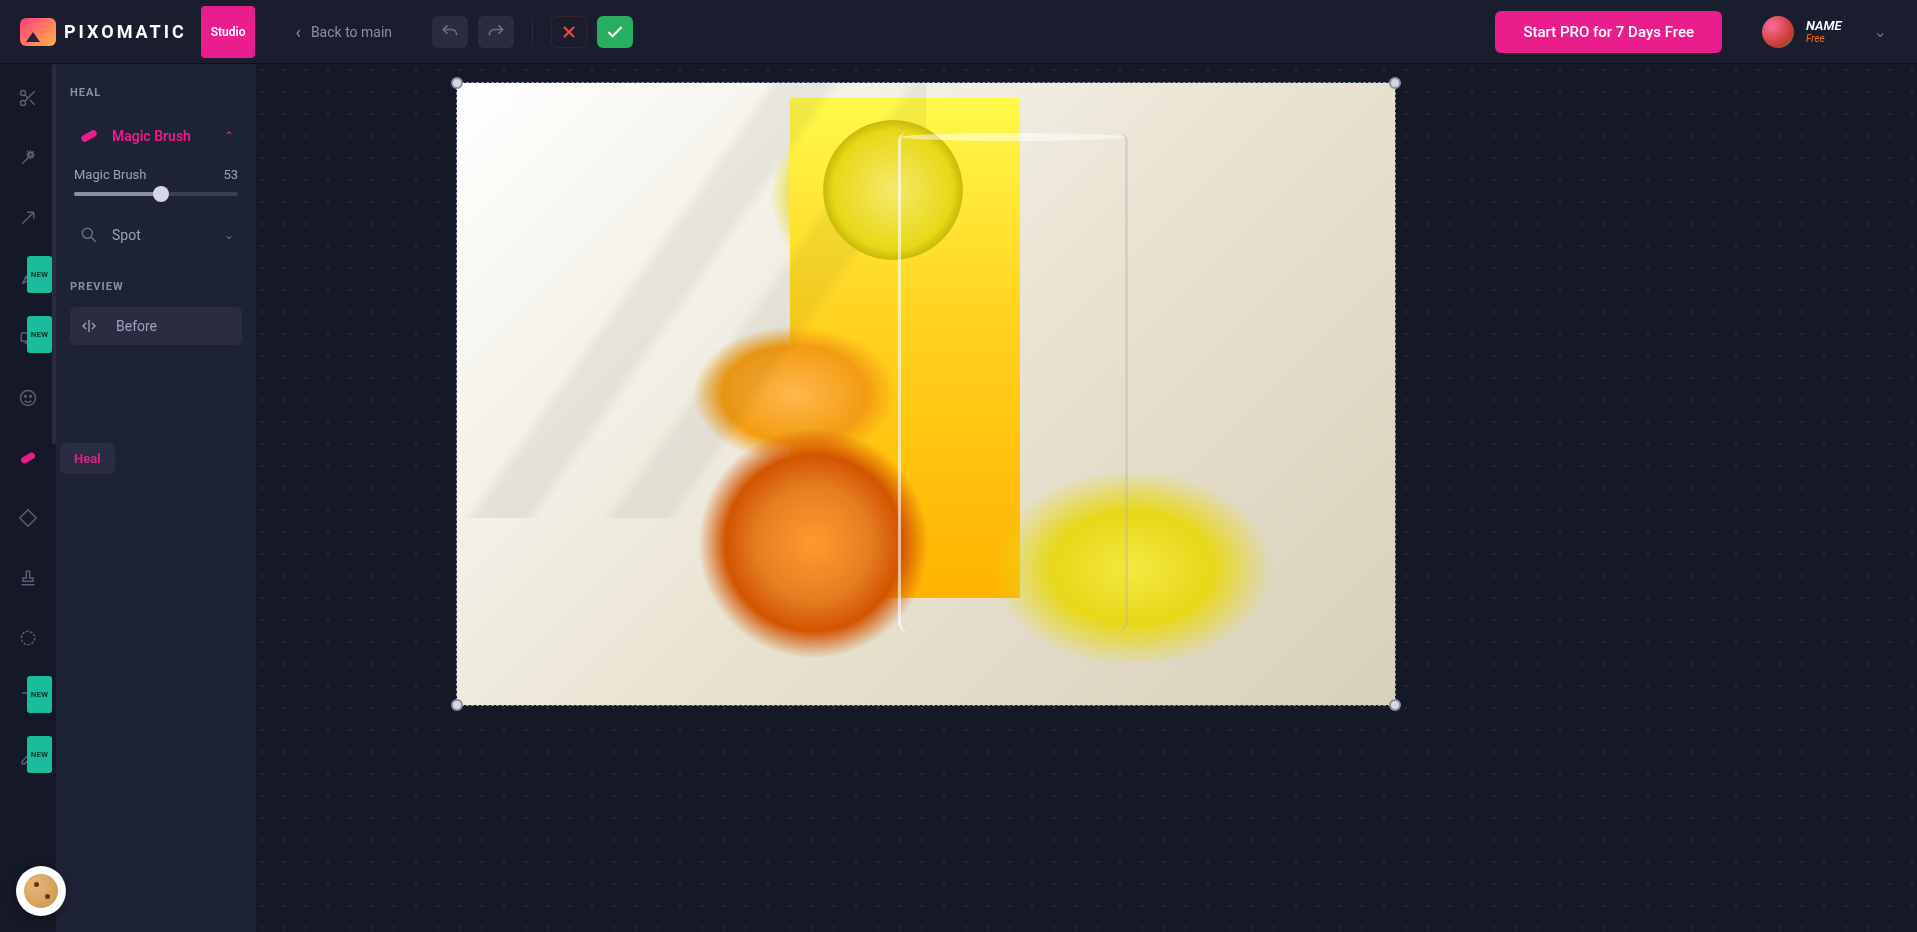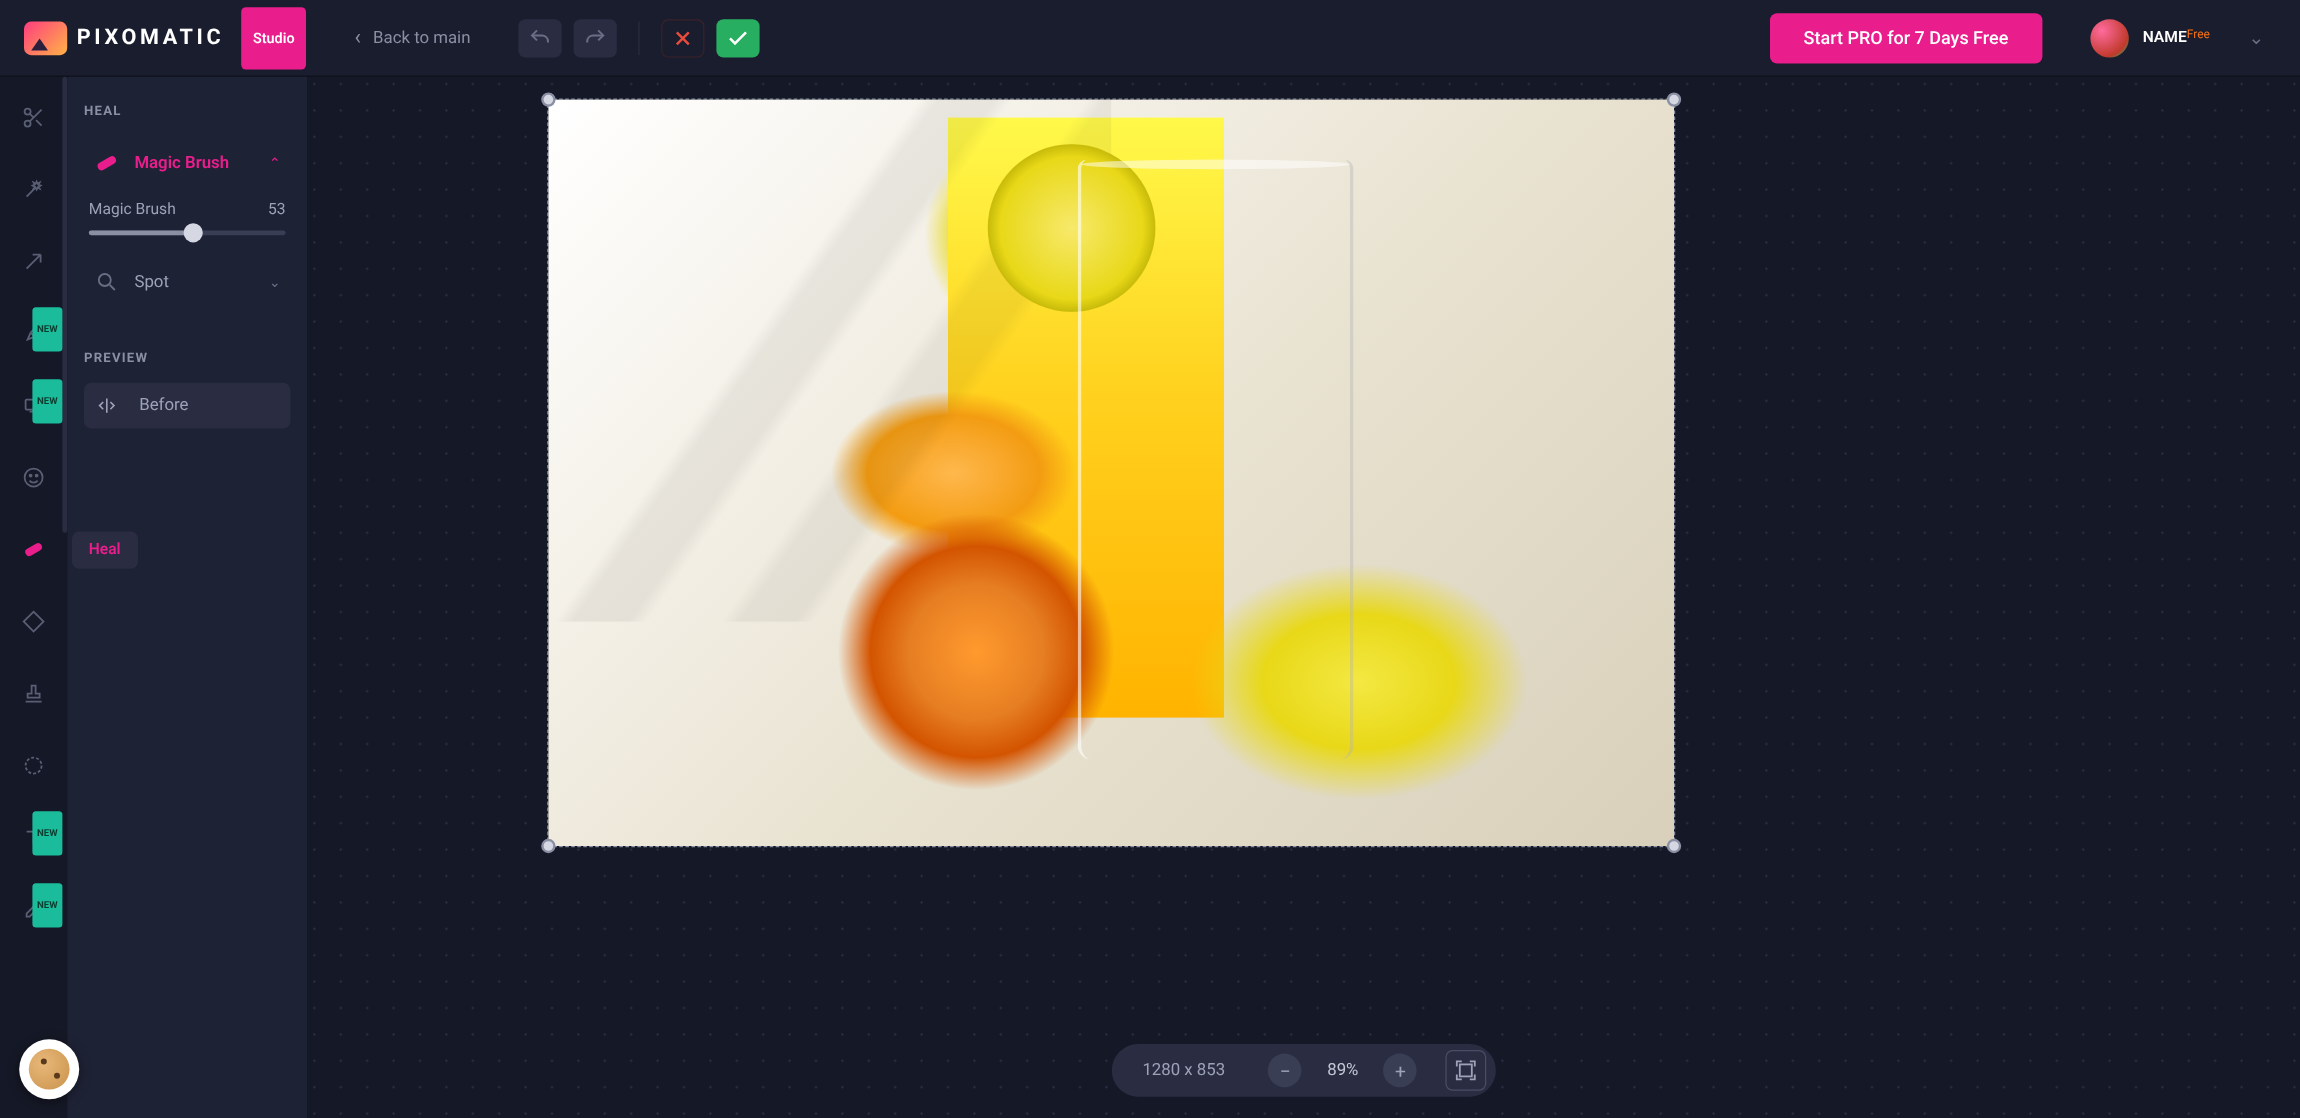--- a/index.html
+++ b/index.html
@@ -16,21 +16,21 @@
 .back-chevron { font-size:18px; }
 .hbtn-group { margin-left:40px; display:flex; gap:10px; align-items:center; }
 .hbtn { width:36px; height:32px; border-radius:6px; display:flex; align-items:center; justify-content:center; cursor:pointer; }
 .hbtn.ghost { background:#2a2d42; color:#6a6e85; }
 .hbtn.red { background:transparent; border:1px solid #3a2228; color:#e74c3c; }
 .hbtn.green { background:#27ae60; color:#fff; }
 .hdiv { width:1px; height:28px; background:#2a2d42; margin:0 8px; }
 .cta { margin-left:auto; background:#e91e8c; color:#fff; font-size:15px; font-weight:500; padding:12px 28px; border-radius:6px; cursor:pointer; }
 .user-block { margin-left:40px; display:flex; align-items:center; gap:12px; cursor:pointer; padding-right:10px; }
 .avatar { width:32px; height:32px; border-radius:50%; background:radial-gradient(circle at 30% 30%, #ff6b9d, #c0392b 70%, #27ae60 90%); }
-.user-text { display:flex; line-height:1.2; }
+.user-text { display:flex; flex-direction:column; line-height:1.2;font-style:italic; }
 .user-name { color:#fff; font-weight:600; font-size:13px; }
 .user-plan { color:#f97316; font-size:10px; }
 .user-chevron { color:#6a6e85; margin-left:20px; }
 
 
 .main { display:flex; height:calc(100% - 64px); }
 
 
 .toolrail { width:56px; background:#151826; display:flex; flex-direction:column; align-items:center; padding-top:18px; gap:28px; position:relative; }
 .tool { width:32px; height:32px; display:flex; align-items:center; justify-content:center; color:#5a5e75; cursor:pointer; position:relative; }
@@ -46,21 +46,21 @@
 .subtool-icon { width:22px; height:22px; display:flex; align-items:center; justify-content:center; }
 .subtool.active .subtool-label { color:#e91e8c; font-weight:600; }
 .subtool.active .subtool-icon { color:#e91e8c; }
 .subtool-label { font-size:14px; color:#9da2b8; flex:1; }
 .subtool-chevron { color:#6a6e85; font-size:12px; }
 .slider-block { margin:10px 4px 18px; }
 .slider-top { display:flex; justify-content:space-between; font-size:13px; color:#9da2b8; margin-bottom:10px; }
 .slider-track { height:4px; background:#3a3e55; border-radius:2px; position:relative; }
 .slider-fill { position:absolute; left:0; top:0; height:100%; background:#8a8fa3; border-radius:2px; }
 .slider-thumb { position:absolute; top:50%; width:16px; height:16px; background:#d5d8e3; border-radius:50%; transform:translate(-50%,-50%); cursor:grab; }
-.preview-h { font-size:11px; font-weight:700; color:#8a8fa3; letter-spacing:1px; margin:36px 0 14px; }
+.preview-h { font-size:11px; font-weight:700; color:#8a8fa3; letter-spacing:1px; margin:24px 0 14px; }
 .before-btn { background:#2a2d42; border-radius:6px; padding:10px; display:flex; align-items:center; justify-content:flex-start; gap:18px; cursor:pointer; }
 .before-icon { width:18px; height:18px; color:#9da2b8; display:flex; align-items:center; justify-content:center; }
 .before-label { font-size:14px; color:#9da2b8; }
 
 
 .canvas-area { flex:1; position:relative; background:#151826; background-image:radial-gradient(#2a2d42 1px, transparent 1px); background-size:22px 22px; background-position:-5px -5px; }
 .image-frame { position:absolute; left:200px; top:18px; width:940px; height:624px; border:1px dashed #8a8fa3; }
 .image-frame .handle { position:absolute; width:12px; height:12px; background:#d5d8e3; border:2px solid #8a8fa3; border-radius:50%; }
 .h-tl{top:-6px;left:-6px;} .h-tr{top:-6px;right:-6px;} .h-bl{bottom:-6px;left:-6px;} .h-br{bottom:-6px;right:-6px;}
 .image-content { width:100%; height:100%; background:
@@ -273,34 +273,18 @@
         <div class="shadow-diag"></div>
         <div class="lemon-slice"></div>
         <div class="glass"></div>
       </div>
       <div class="handle h-tl"></div>
       <div class="handle h-tr"></div>
       <div class="handle h-bl"></div>
       <div class="handle h-br"></div>
     </div>
 
-    <div class="bottom-bar">
-      <div class="dims">
-        <span>1280</span> x <span>853</span>
-      </div>
-      <div class="zoom-ctrl">
-        <div class="zbtn">−</div>
-        <div class="zoom-val">89%</div>
-        <div class="zbtn">+</div>
-      </div>
-      <div class="fit-btn">
-        <svg viewBox="0 0 24 24" fill="none" stroke="currentColor" stroke-width="1.8">
-            <rect x="6" y="6" width="12" height="12"></rect>
-            <path d="M3 8V3h5M21 8V3h-5M3 16v5h5M21 16v5h-5"></path>
-          </svg>
-      </div>
-    </div>
   </div>
 </div>
 
 <div class="cookie">
   <div class="cookie-inner"></div>
 </div>
 
 </body></html>

